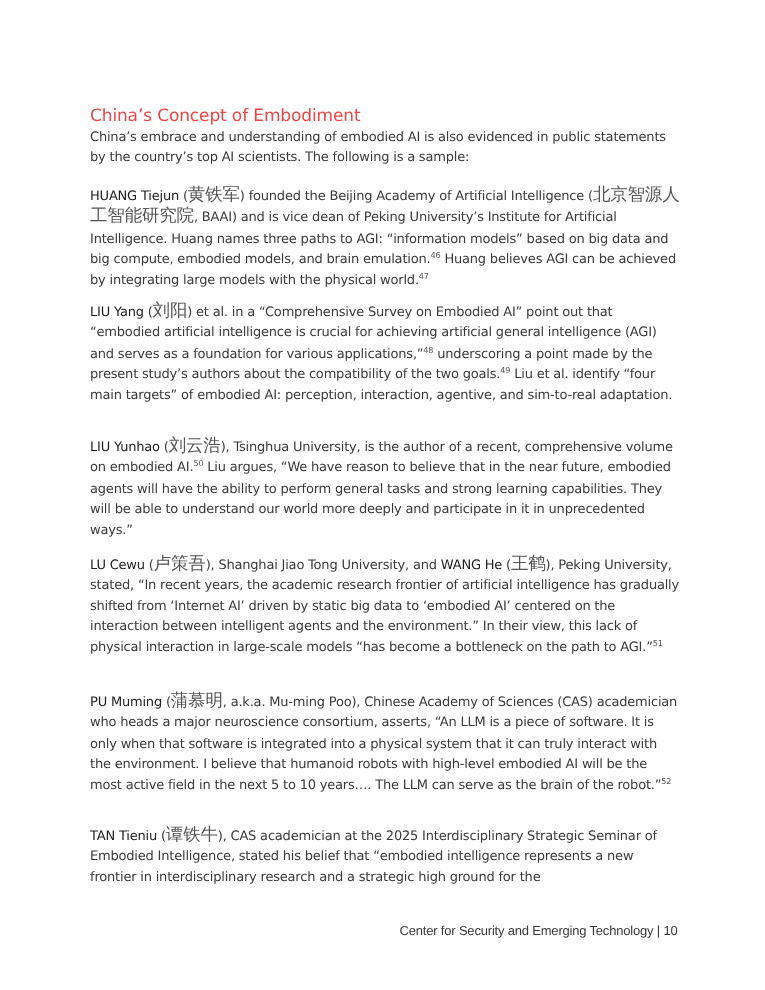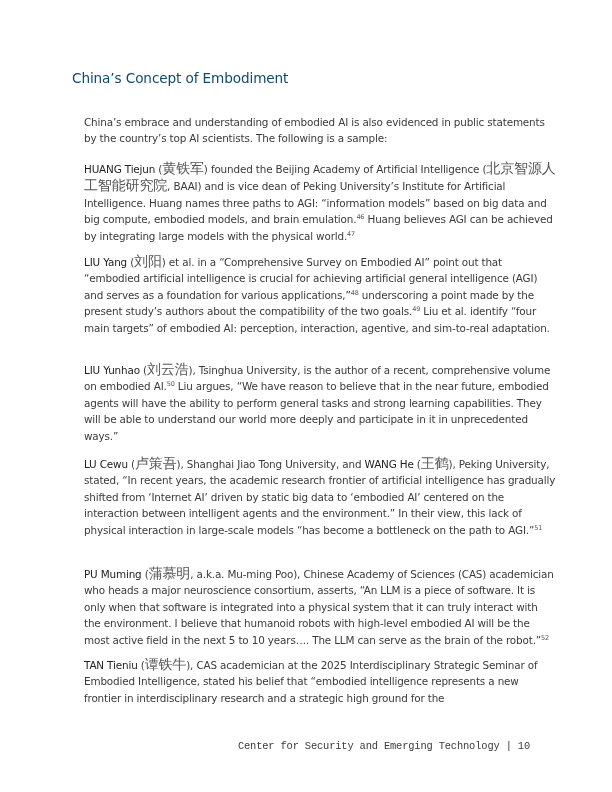--- a/index.html
+++ b/index.html
@@ -3,35 +3,35 @@
 <meta charset="utf-8">
 <style>
   html, body { margin: 0; padding: 0; background: #ffffff; }
   body { width: 612px; height: 792px; position: relative; overflow: hidden; }
   .page {
     position: absolute; left: 72px; top: 0; width: 472px;
     font-family: "DejaVu Sans", sans-serif;
     color: #3a3a3a;
   }
   .heading {
-    position: absolute; top: 70px; left: 0;
-    font-size: 13.6px; color: #0c4a6e; font-weight: normal;
+    position: absolute; top: 85px; left: 0;
+    font-size: 13.6px; color: #ef4444; font-weight: normal;
     letter-spacing: -0.1px; margin: 0;
   }
   .para {
     position: absolute; left: 0; width: 472px;
     font-size: 10.4px; line-height: 16.4px; letter-spacing: -0.15px;
-    margin: 12px;
+    margin: 0;
   }
   .para b { color: #222; font-weight: normal; }
   .cjk { font-family: "DejaVu Serif", serif; color: #555; font-size: 14px; }
   sup { font-size: 6.5px; vertical-align: 4px; line-height: 0; color: #555; }
   .footer {
-    position: absolute; top: 740px; right: 82px;
-    font-family: Liberation Mono, monospace;
+    position: absolute; top: 740px; right: 70px;
+    font-family: Liberation Sans, sans-serif;
     font-size: 10.4px; color: #3a3a3a; letter-spacing: -0.15px;
   }
 </style>
 </head>
 <body>
 
 <div class="page">
 
   <h2 class="heading">China’s Concept of Embodiment</h2>
 
@@ -40,17 +40,17 @@
   <p class="para" style="top:148px"><b>HUANG Tiejun</b> (<span class="cjk">黄铁军</span><span>) founded the Beijing Academy of Artificial Intelligence (</span><span class="cjk">北京智源人工智能研究院</span><span>, BAAI) and is vice dean of Peking University’s Institute for Artificial Intelligence. Huang names three paths to AGI: “information models” based on big data and big compute, embodied models, and brain emulation.</span><sup>46</sup><span> Huang believes AGI can be achieved by integrating large models with the physical world.</span><sup>47</sup></p>
 
   <p class="para" style="top:241px"><b>LIU Yang</b> (<span class="cjk">刘阳</span><span>) et al. in a “Comprehensive Survey on Embodied AI” point out that “embodied artificial intelligence is crucial for achieving artificial general intelligence (AGI) and serves as a foundation for various applications,”</span><sup>48</sup><span> underscoring a point made by the present study’s authors about the compatibility of the two goals.</span><sup>49</sup><span> Liu et al. identify “four main targets” of embodied AI: perception, interaction, agentive, and sim-to-real adaptation.</span></p>
 
   <p class="para" style="top:349px"><b>LIU Yunhao</b> (<span class="cjk">刘云浩</span><span>), Tsinghua University, is the author of a recent, comprehensive volume on embodied AI.</span><sup>50</sup><span> Liu argues, “We have reason to believe that in the near future, embodied agents will have the ability to perform general tasks and strong learning capabilities. They will be able to understand our world more deeply and participate in it in unprecedented ways.”</span></p>
 
   <p class="para" style="top:443px"><b>LU Cewu</b> (<span class="cjk">卢策吾</span><span>), Shanghai Jiao Tong University, and </span><b>WANG He</b> (<span class="cjk">王鹤</span><span>), Peking University, stated, “In recent years, the academic research frontier of artificial intelligence has gradually shifted from ‘Internet AI’ driven by static big data to ‘embodied AI’ centered on the interaction between intelligent agents and the environment.” In their view, this lack of physical interaction in large-scale models “has become a bottleneck on the path to AGI.”</span><sup>51</sup></p>
 
   <p class="para" style="top:553px"><b>PU Muming</b> (<span class="cjk">蒲慕明</span><span>, a.k.a. Mu-ming Poo), Chinese Academy of Sciences (CAS) academician who heads a major neuroscience consortium, asserts, “An LLM is a piece of software. It is only when that software is integrated into a physical system that it can truly interact with the environment. I believe that humanoid robots with high-level embodied AI will be the most active field in the next 5 to 10 years…. The LLM can serve as the brain of the robot.”</span><sup>52</sup></p>
 
-  <p class="para" style="top:644px"><b>TAN Tieniu</b> (<span class="cjk">谭铁牛</span><span>), CAS academician at the 2025 Interdisciplinary Strategic Seminar of Embodied Intelligence, stated his belief that “embodied intelligence represents a new frontier in interdisciplinary research and a strategic high ground for the</span></p>
+  <p class="para" style="top:660px"><b>TAN Tieniu</b> (<span class="cjk">谭铁牛</span><span>), CAS academician at the 2025 Interdisciplinary Strategic Seminar of Embodied Intelligence, stated his belief that “embodied intelligence represents a new frontier in interdisciplinary research and a strategic high ground for the</span></p>
 
 </div>
 
 <div class="footer"><span>Center for Security and Emerging Technology</span><span> | </span><span>10</span></div>
 
 </body></html>

